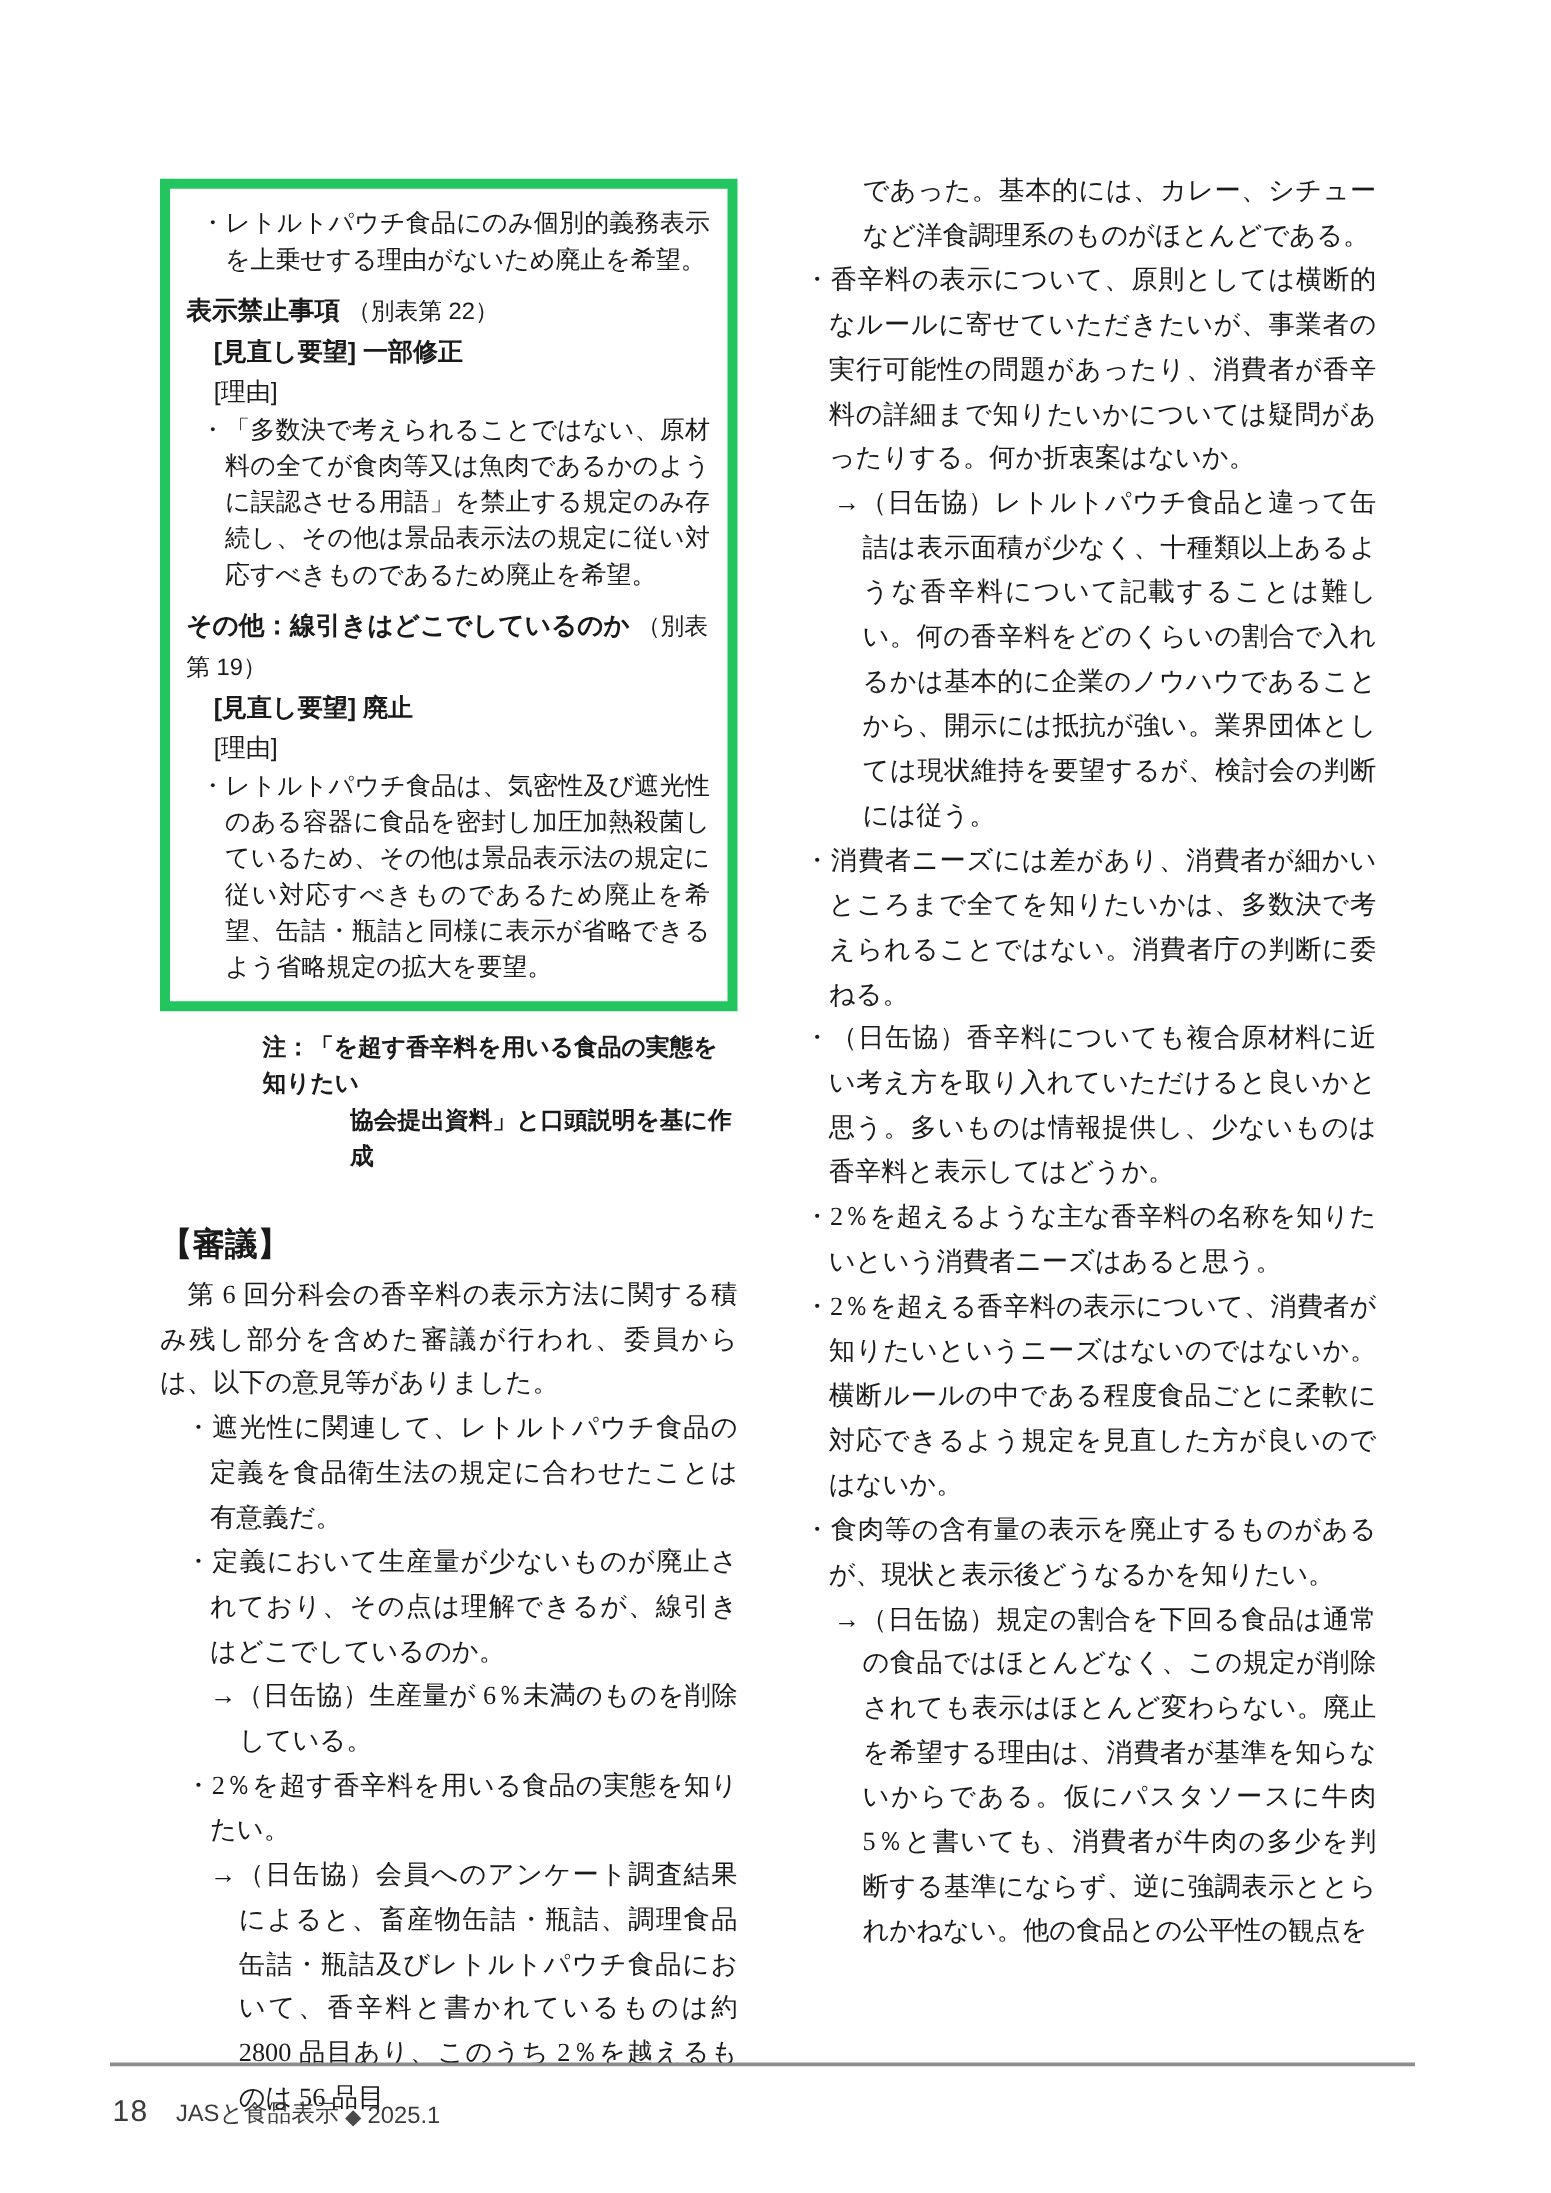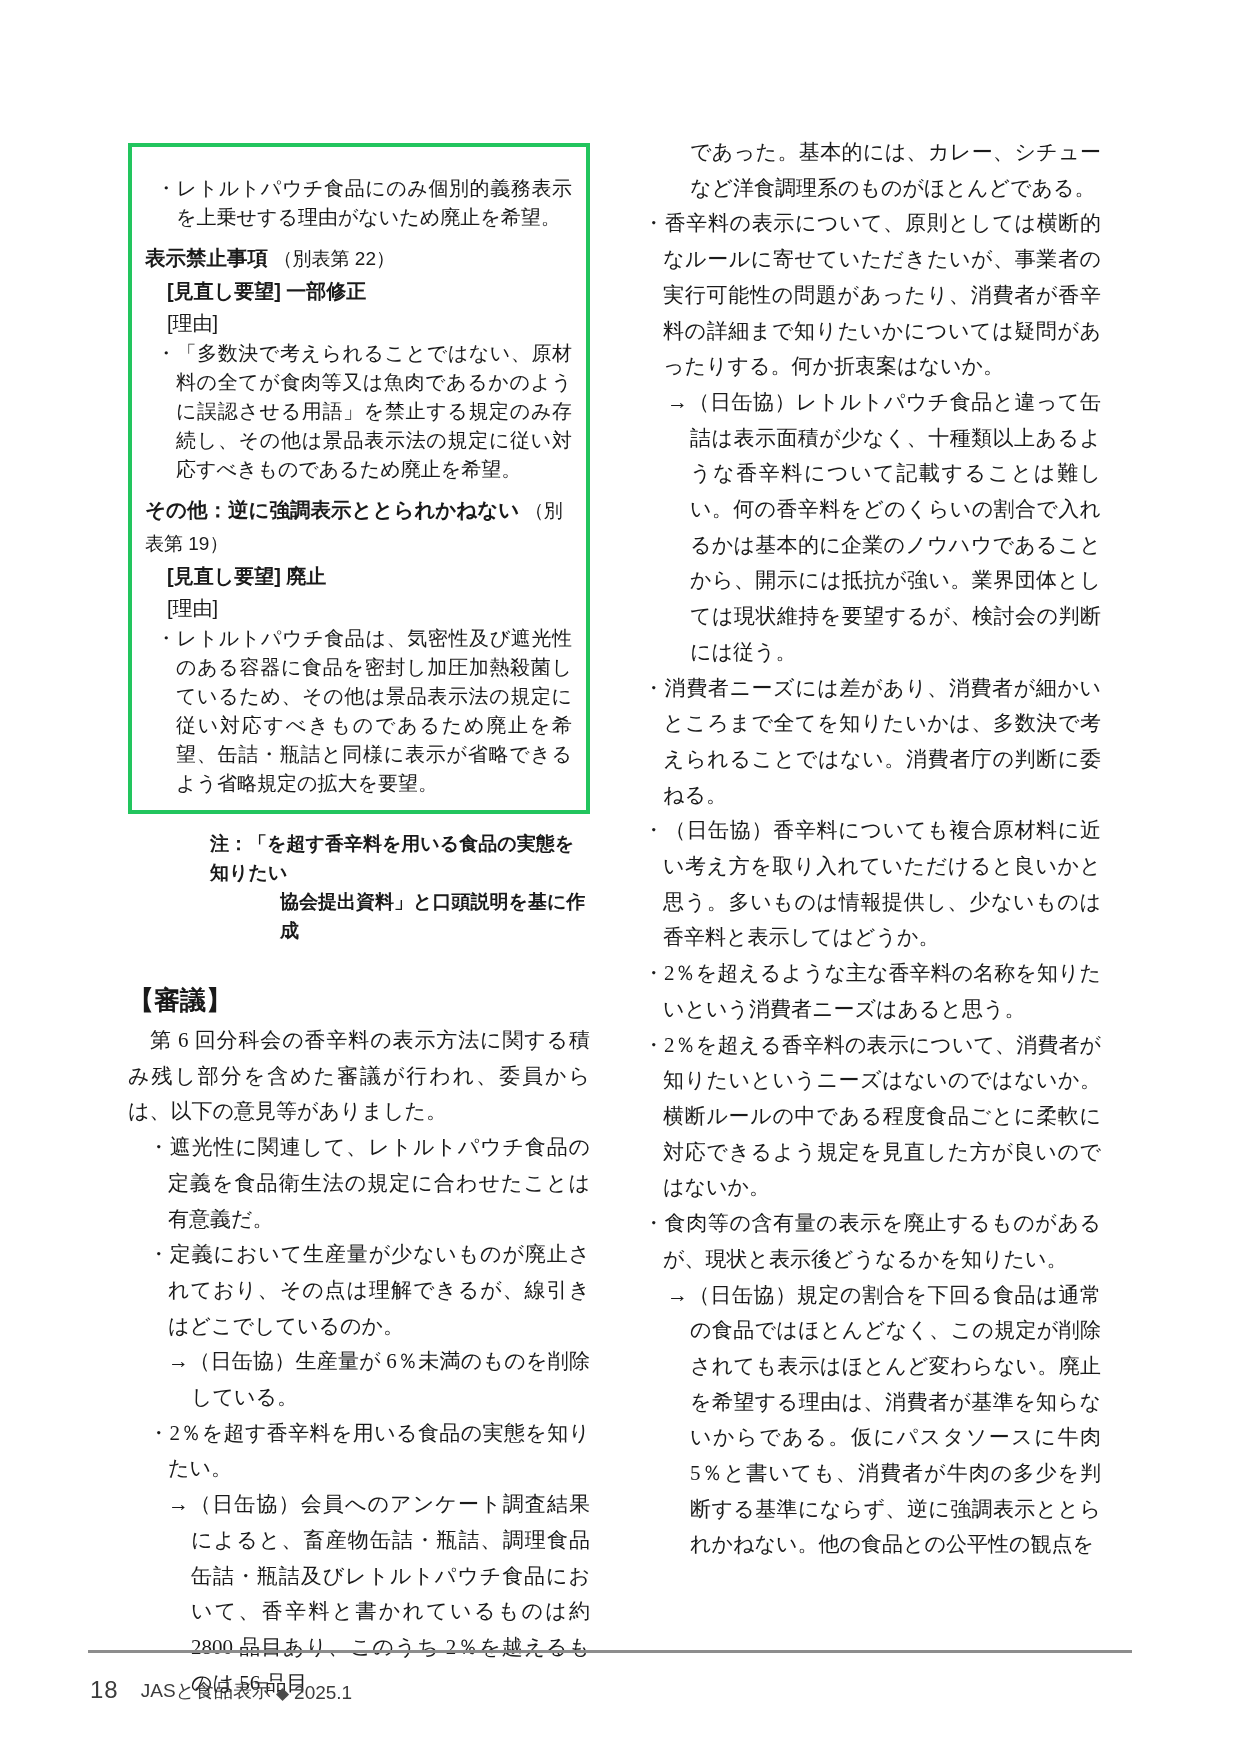--- a/index.html
+++ b/index.html
@@ -13,22 +13,22 @@
     overflow:hidden;
   }
   .page { position:absolute; inset:0; background:#ffffff; }
 
   .col { position:absolute; text-align:justify; }
   .col-left  { left:128px; top:143px; width:462px; }
   .col-right { left:643px; top:135px; width:458px; font-size:21px; line-height:35.7px; }
 
   
   .box {
-    border:4px solid #22c55e;
-    padding:27px 14px 12px 13px;
+    border:8px solid #22c55e;
+    padding:14px 14px 12px 13px;
     font-size:20px;
     line-height:29px;
   }
   .box p.bullet { padding-left:31px; text-indent:-20px; text-align:justify; }
   .box-heading {
     font-family:"Liberation Sans","DejaVu Sans",sans-serif;
     line-height:33px; margin-top:9px; text-align:left;
   }
   .box-heading .ht { font-weight:bold; font-size:20.5px; }
   .box-heading .hr { font-weight:normal; font-size:19px; }
@@ -93,21 +93,21 @@
 
       <p class="box-heading">
         <span class="ht">表示禁止事項</span>
         <span class="hr">（別表第 22）</span>
       </p>
       <p class="box-sub">[見直し要望] 一部修正</p>
       <p class="box-sub reason">[理由]</p>
       <p class="bullet">・「多数決で考えられることではない、原材料の全てが食肉等又は魚肉であるかのように誤認させる用語」を禁止する規定のみ存続し、その他は景品表示法の規定に従い対応すべきものであるため廃止を希望。</p>
 
       <p class="box-heading">
-        <span class="ht">その他：逆に強調表示ととられかねない</span>
+        <span class="ht">その他：線引きはどこでしているのか</span>
         <span class="hr">（別表第 19）</span>
       </p>
       <p class="box-sub">[見直し要望] 廃止</p>
       <p class="box-sub reason">[理由]</p>
       <p class="bullet">・レトルトパウチ食品は、気密性及び遮光性のある容器に食品を密封し加圧加熱殺菌しているため、その他は景品表示法の規定に従い対応すべきものであるため廃止を希望、缶詰・瓶詰と同様に表示が省略できるよう省略規定の拡大を要望。</p>
     </div>
 
     <div class="note">
       <span class="note-l1">注：「を超す香辛料を用いる食品の実態を知りたい</span>
       <span class="note-l2">協会提出資料」と口頭説明を基に作成</span>

